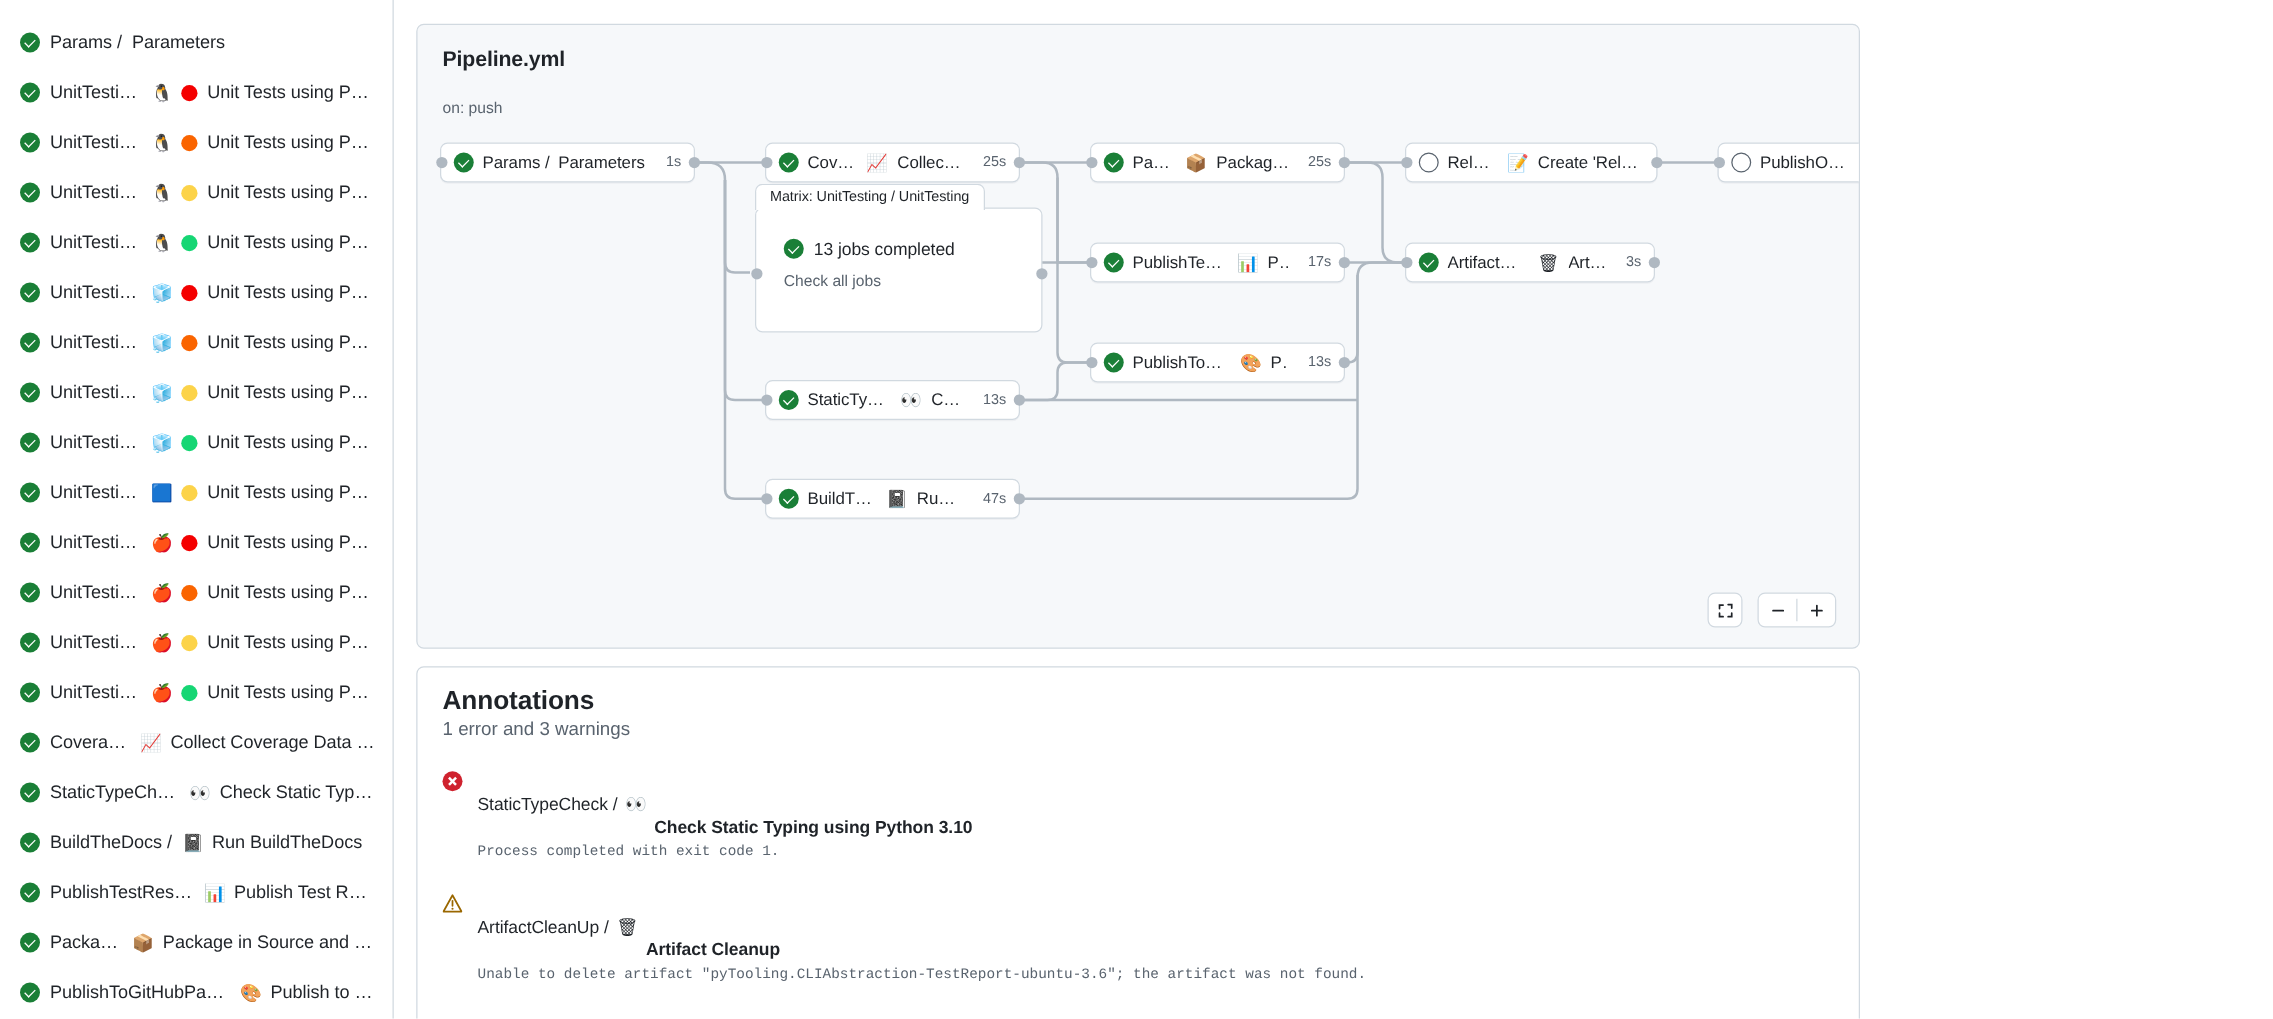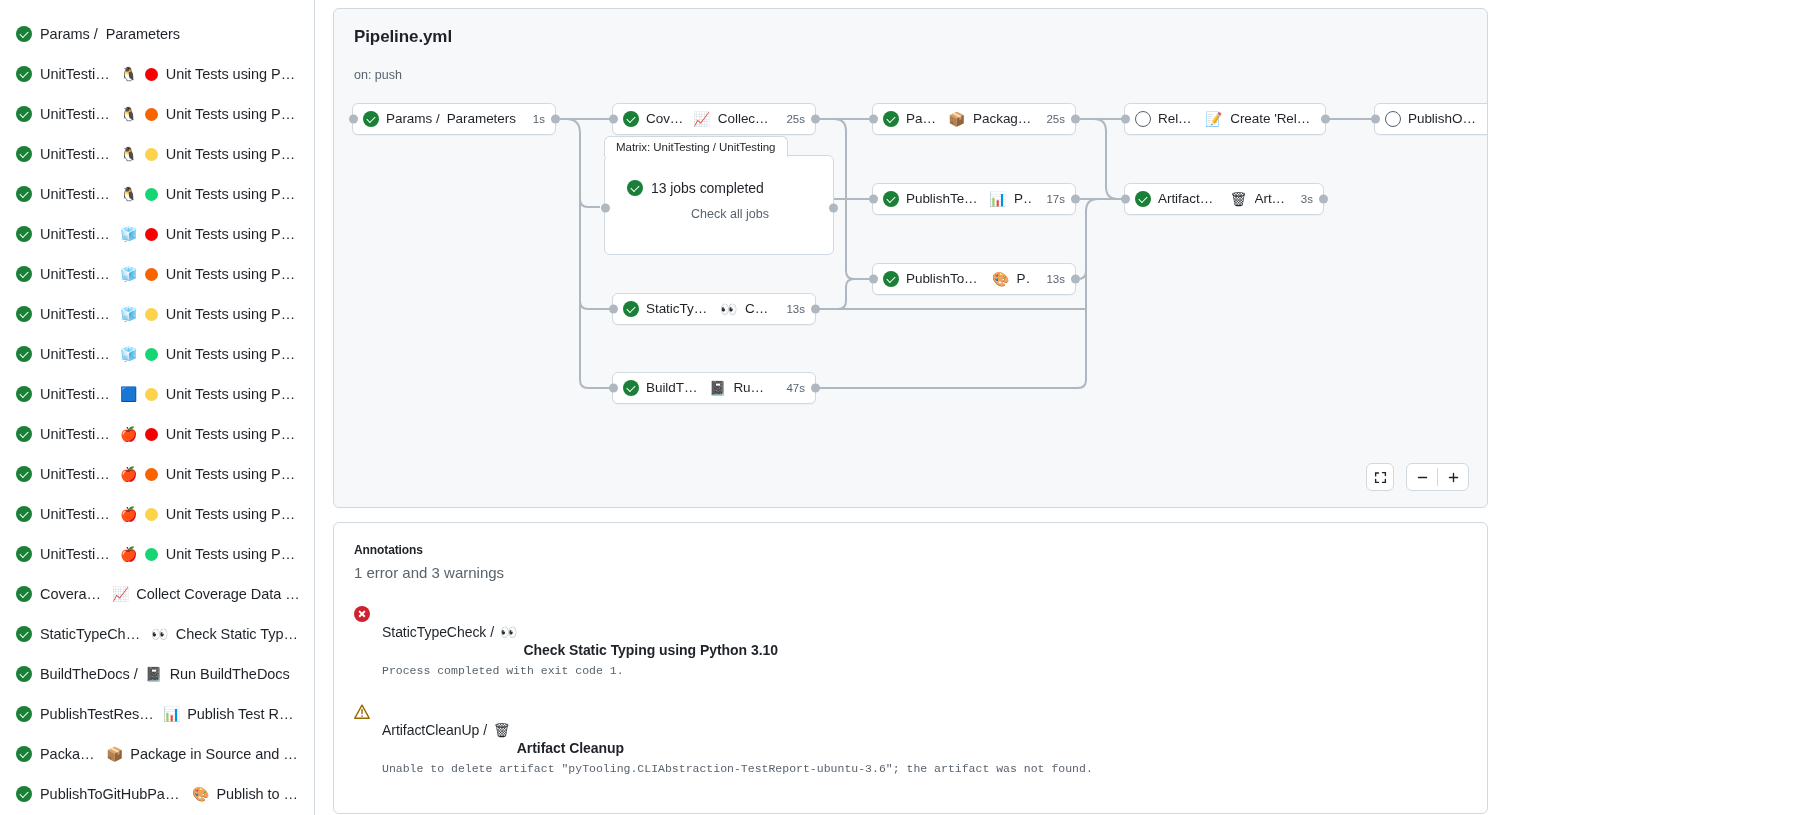--- a/index.html
+++ b/index.html
@@ -82,21 +82,21 @@
     width: 13px; height: 13px; min-width: 13px;
     border-radius: 50%;
     display: inline-block;
   }
 
   
   #main {
     flex: 1;
     height: 815px;
     background: #ffffff;
-    padding: 8px 18px 0 18px;
+    padding: 19px 18px 0 18px;
     overflow: hidden;
   }
 
   
   #graph-panel {
     position: relative;
     height: 500px;
     background: #f6f8fa;
     border: 1px solid #d1d9e0;
     border-radius: 6px;
@@ -180,21 +180,21 @@
     border: 1px solid #d1d9e0;
     border-bottom: none;
     border-radius: 6px 6px 0 0;
     padding: 0 12px 0 11px;
     display: flex; align-items: center;
     font-size: 11.5px;
     color: #1f2328;
     white-space: nowrap;
     letter-spacing: -0.05px;
   }
-  #matrix-body { padding: 22px 0 0 22px; text-align: center; }
+  #matrix-body { padding: 22px 0 0 22px; }
   #matrix-row { display: flex; align-items: center; gap: 8px; }
   #matrix-jobs {
     font-size: 14px;
     line-height: 20px;
     color: #1f2328;
     letter-spacing: -0.05px;
   }
   #matrix-showall {
     font-size: 12.5px;
     line-height: 18px;
@@ -240,21 +240,21 @@
   #annotations-panel {
     margin-top: 14px;
     border: 1px solid #d1d9e0;
     border-radius: 6px;
     background: #ffffff;
     padding: 16px 20px 10px 20px;
     height: 292px;
     overflow: hidden;
   }
   #ann-title {
-    font-size: 12px;
+    font-size: 21px;
     font-weight: 600;
     line-height: 22px;
     color: #1f2328;
     letter-spacing: -0.1px;
   }
   #ann-sub {
     font-size: 15px;
     line-height: 18px;
     color: #59636e;
     margin-top: 3px;

